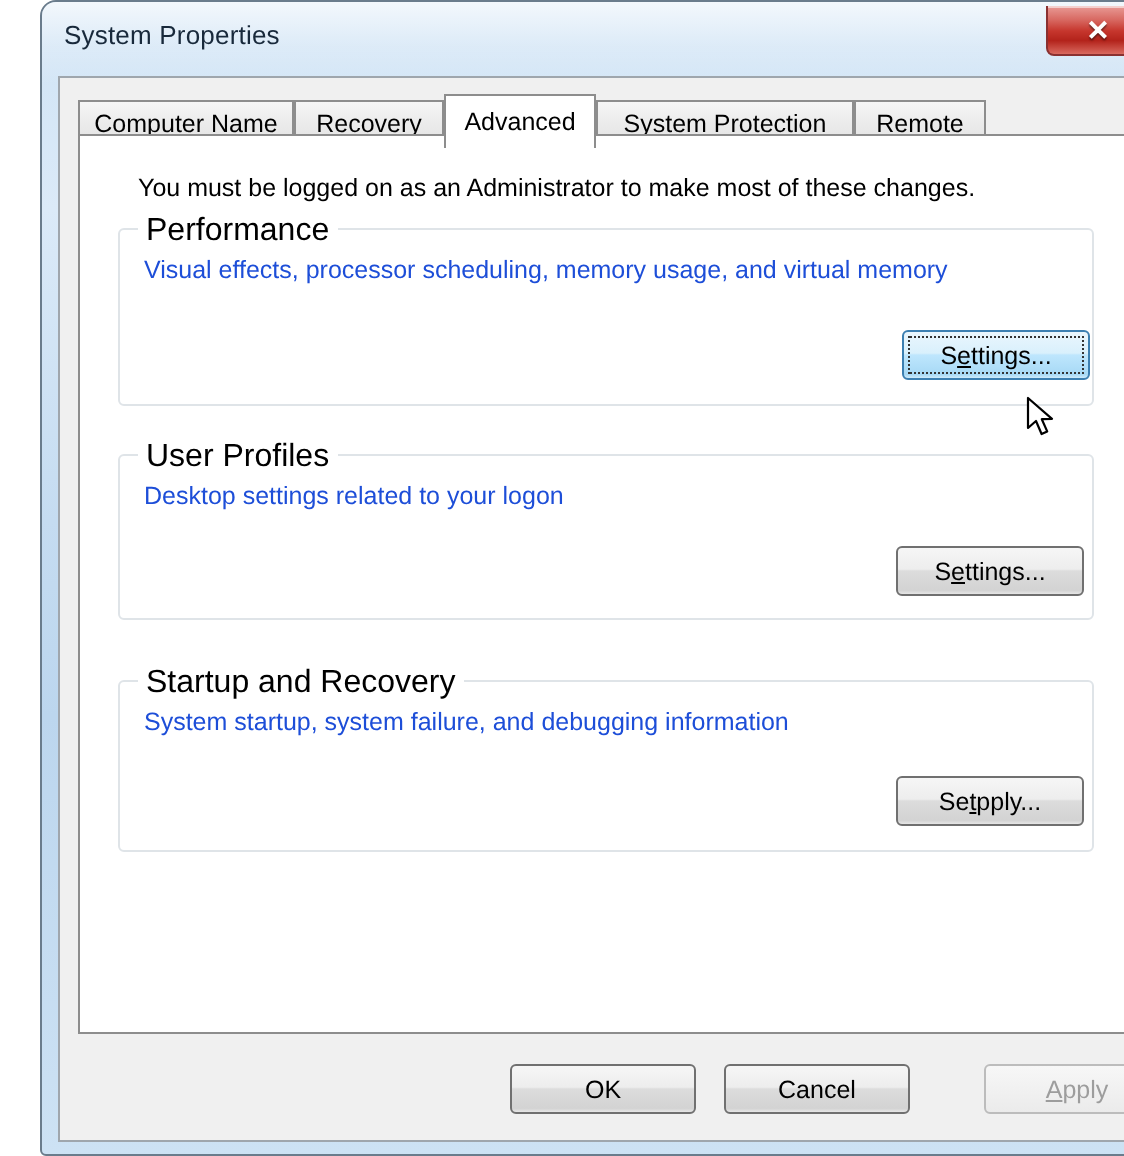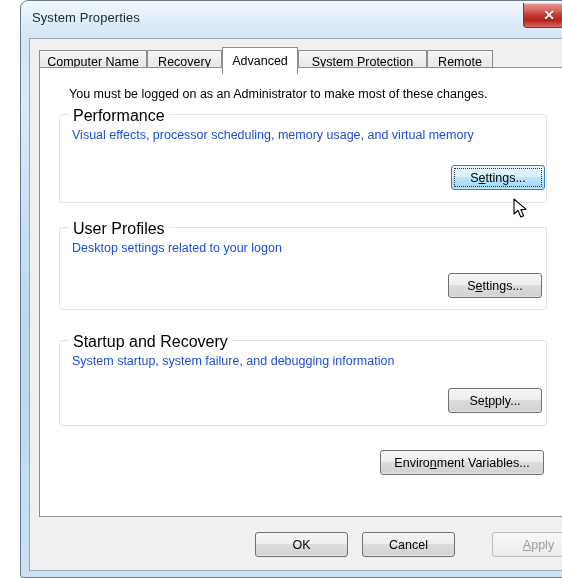--- a/index.html
+++ b/index.html
@@ -305,23 +305,20 @@
       </div>
 
       <div class="groupbox" style="left:19px; top:272px; width:488px; height:86px;text-align:center;">
         <div class="group-legend">Startup and Recovery</div>
         <div class="group-desc">System startup, system failure, and debugging information</div>
         <div class="btn" style="left:388px; top:47px; width:94px;">
           <span class="lbl"><span>Se</span><span class="ul">t</span><span>pply...</span></span>
         </div>
       </div>
 
-      <div class="btn" style="left:340px; top:382px; width:164px;">
-        <span class="lbl"><span>Enviro</span><span class="ul">n</span><span>ment Variables...</span></span>
-      </div>
 
     </div>
 
     <div class="btn footer-btn" style="left:225px;">
       <span class="lbl">OK</span>
     </div>
     <div class="btn footer-btn" style="left:332px;">
       <span class="lbl">Cancel</span>
     </div>
     <div class="btn footer-btn disabled" style="left:462px;">

